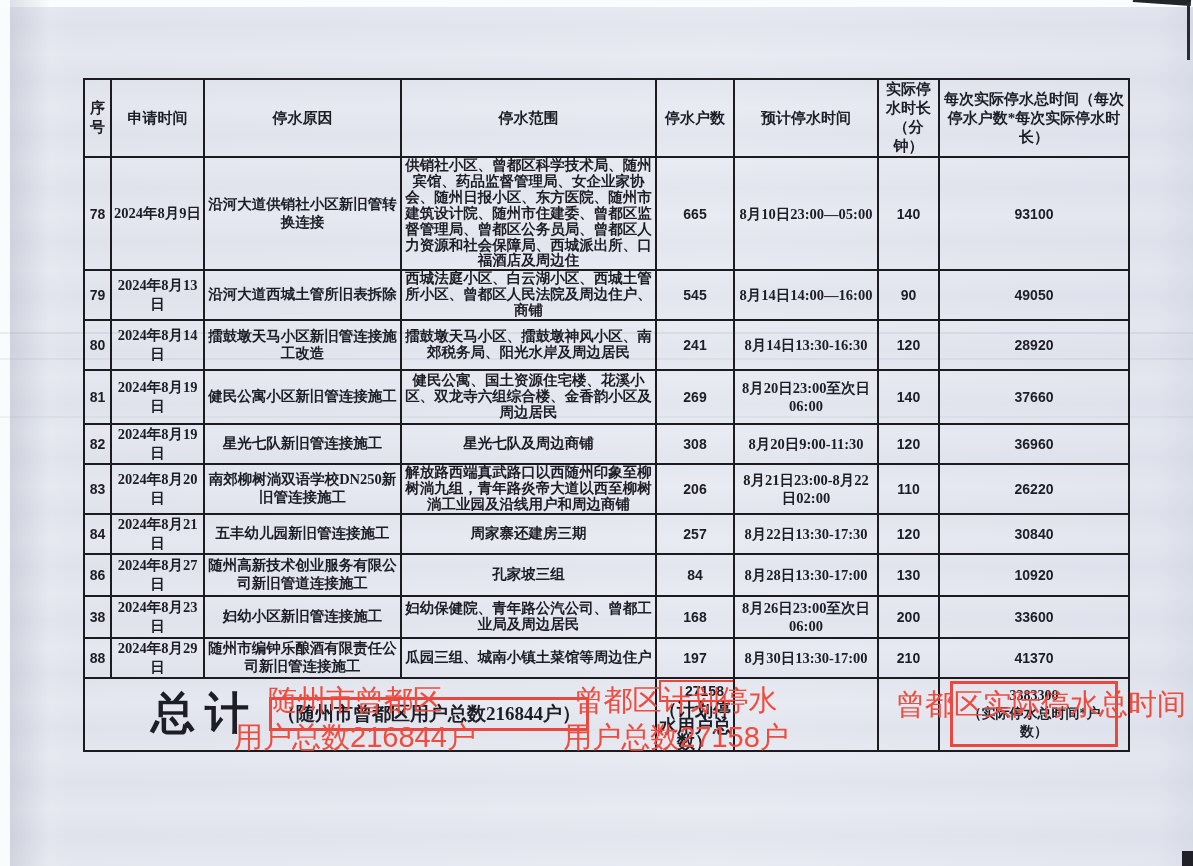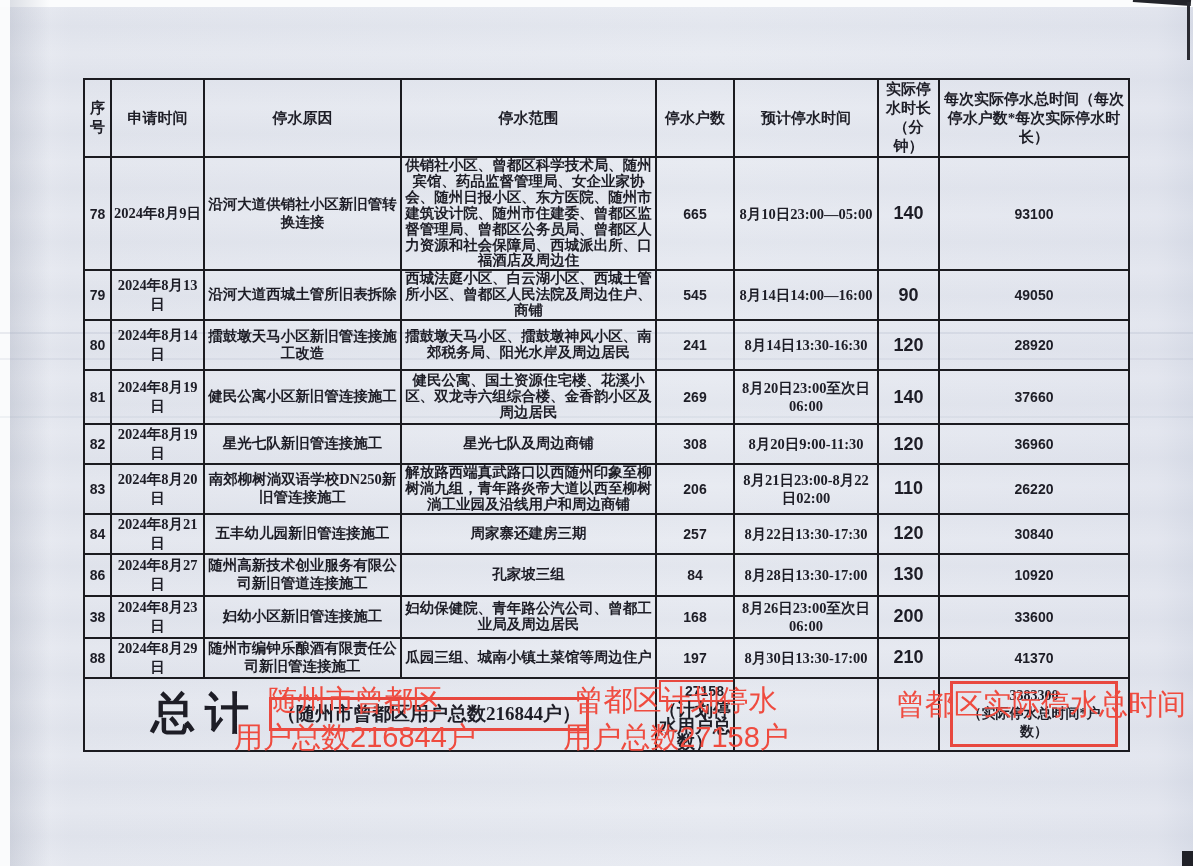--- a/index.html
+++ b/index.html
@@ -32,21 +32,21 @@
     font-weight:bold; overflow:hidden;
     padding:0 2px;
   }
   table.report th { font-size:15px; line-height:19px; }
   td.c-no    { font-size:14px; font-family:"Liberation Sans",sans-serif; }
   td.c-date  { font-size:14.5px; }
   td.c-reason{ font-size:14.5px; line-height:17.5px; }
   td.c-scope { font-size:14.5px; line-height:15.9px; }
   td.c-hh    { font-size:14px; font-family:"Liberation Sans",sans-serif; }
   td.c-time  { font-size:14.5px; line-height:18px; }
-  td.c-min   { font-size:18px; font-family:"Liberation Sans",sans-serif; }
+  td.c-min   { font-size:14px; font-family:"Liberation Sans",sans-serif; }
   td.c-total { font-size:14px; font-family:"Liberation Sans",sans-serif; }
 
   tr.total-row td { height:55px;margin-top:23px; }
   .total-cell-main { display:flex; align-items:center; justify-content:center; gap:10px; }
   .total-label { font-size:44px; font-weight:bold; letter-spacing:10px; line-height:44px; }
   .red-box-note {
     border:3px solid #e8483f; padding:2px 5px;
     font-size:19px; font-weight:bold; line-height:24px; white-space:nowrap;
   }
   .hh-total-box {

